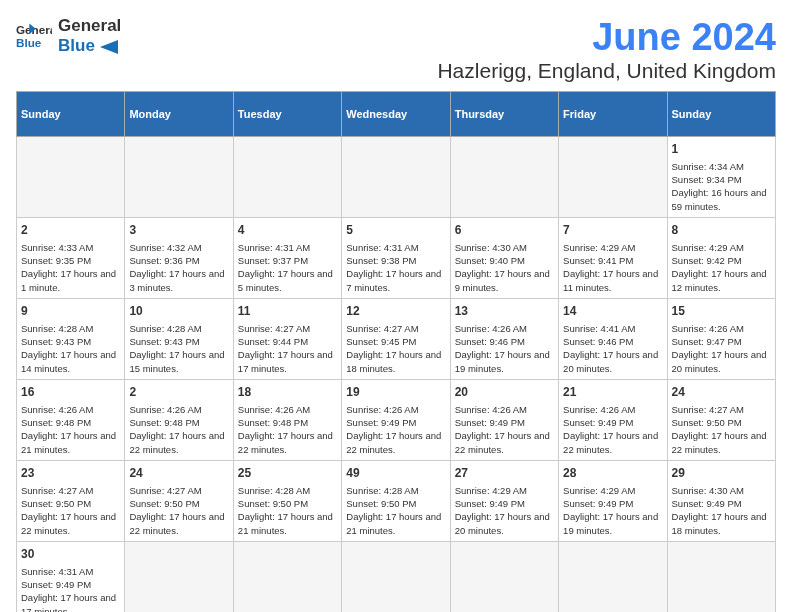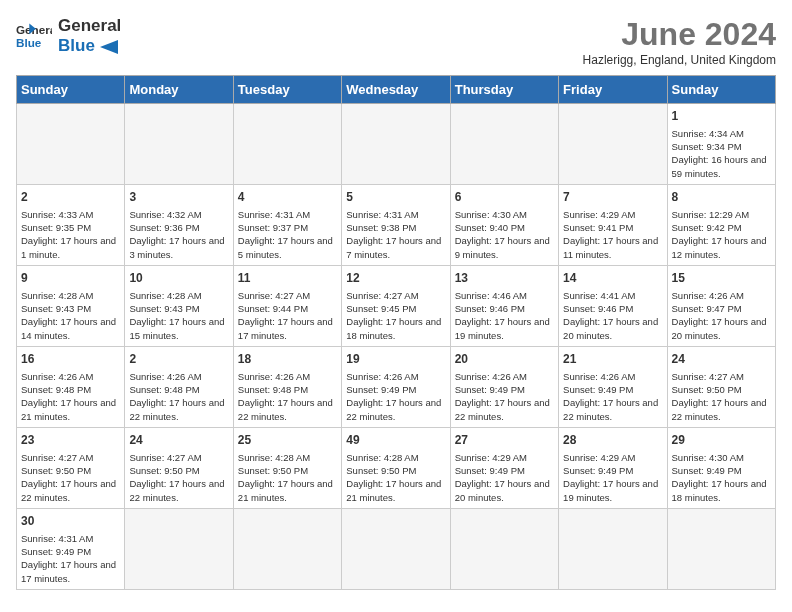--- a/index.html
+++ b/index.html
@@ -22,41 +22,41 @@
       gap: 6px;
     }
     .logo-icon {
       width: 36px;
       height: 36px;
     }
     .title-block {
       text-align: right;
     }
     .title-block h1 {
-      font-size: 32px;
+      font-size: 38px;
       font-weight: bold;
-      color: #737373;
+      color: #3b82f6;
     }
     .title-block h2 {
-      font-size: 12px;
+      font-size: 21px;
       font-weight: normal;
       color: #333;
     }
     table {
       width: 100%;
       border-collapse: collapse;
       font-size: 10.5px;
     }
     thead tr th {
       background-color: #2b6cb0;
       color: #fff;
       font-weight: bold;
-      padding: 6px 4px;
+      padding: 16px 4px;
       text-align: left;
-      font-size: 13px;
+      font-size: 11px;
       border: 1px solid #aaa;
     }
     tbody tr td {
       vertical-align: top;
       border: 1px solid #ccc;
       padding: 4px;
       width: calc(100% / 7);
       min-height: 70px;
       background: #fff;
       color: #333;
@@ -163,21 +163,21 @@
 Daylight: 17 hours and 9 minutes.</div>
         </td>
         <td>
           <span class="day-number">7</span>
           <div class="day-info">Sunrise: 4:29 AM
 Sunset: 9:41 PM
 Daylight: 17 hours and 11 minutes.</div>
         </td>
         <td>
           <span class="day-number">8</span>
-          <div class="day-info">Sunrise: 12:29 AM
+          <div class="day-info">Sunrise: 4:29 AM
 Sunset: 9:42 PM
 Daylight: 17 hours and 12 minutes.</div>
         </td>
       </tr>
       <tr>
         <td>
           <span class="day-number">9</span>
           <div class="day-info">Sunrise: 4:28 AM
 Sunset: 9:43 PM
 Daylight: 17 hours and 14 minutes.</div>
@@ -195,21 +195,21 @@
 Daylight: 17 hours and 17 minutes.</div>
         </td>
         <td>
           <span class="day-number">12</span>
           <div class="day-info">Sunrise: 4:27 AM
 Sunset: 9:45 PM
 Daylight: 17 hours and 18 minutes.</div>
         </td>
         <td>
           <span class="day-number">13</span>
-          <div class="day-info">Sunrise: 4:46 AM
+          <div class="day-info">Sunrise: 4:26 AM
 Sunset: 9:46 PM
 Daylight: 17 hours and 19 minutes.</div>
         </td>
         <td>
           <span class="day-number">14</span>
           <div class="day-info">Sunrise: 4:41 AM
 Sunset: 9:46 PM
 Daylight: 17 hours and 20 minutes.</div>
         </td>
         <td>

